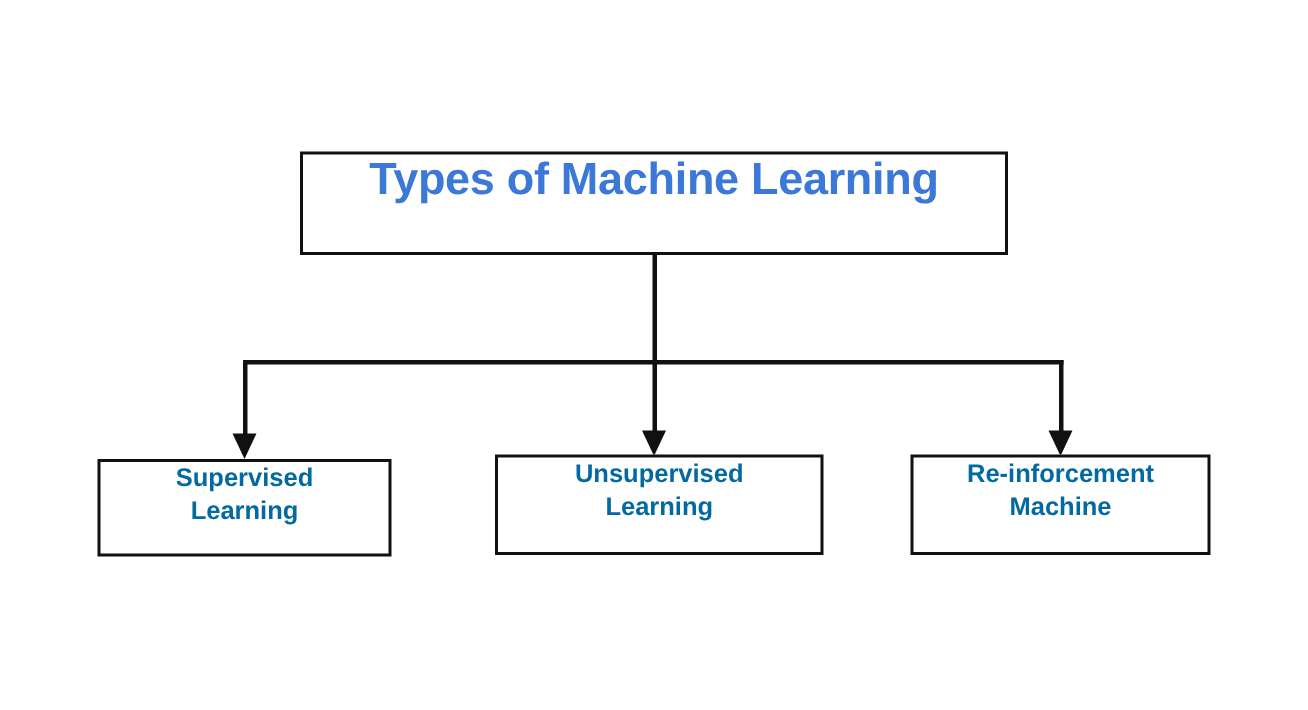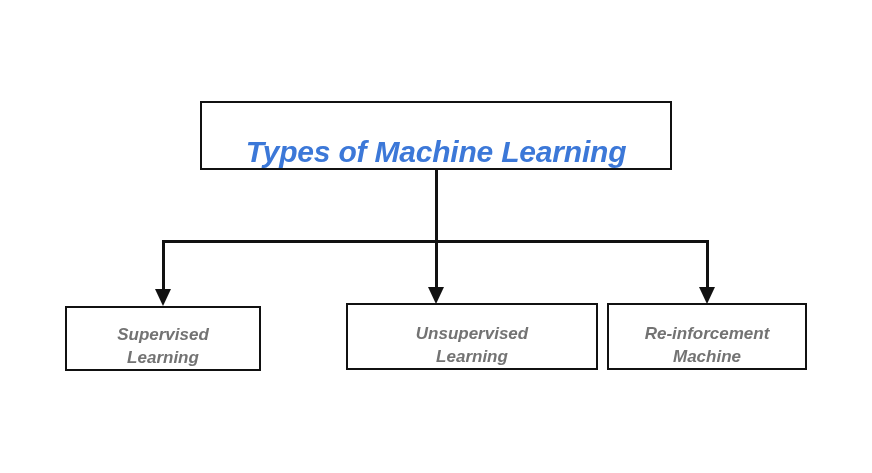--- a/index.html
+++ b/index.html
@@ -19,25 +19,24 @@
     overflow: hidden;
   }
 
   
   .node {
     position: absolute;
     box-sizing: border-box;
     background: #ffffff;
     border: 2.5px solid #111111;
     display: flex;
-    align-items: flex-end;
+    align-items: flex-start;
     justify-content: center;
     text-align: center;
     z-index: 3;
-    font-style: italic;
   }
 
   .root-node {
     left: 200px;
     top: 101px;
     width: 472px;
     height: 69px;
   }
   .root-label {
     color: #3c78d8;
@@ -45,29 +44,29 @@
     font-weight: bold;
     line-height: 1.1;
     letter-spacing: -0.2px;
     white-space: nowrap;
   }
 
   .leaf-node {
     height: 67px;
   }
   .leaf-label {
-    color: #737373;
+    color: #0369a1;
     font-size: 17px;
     font-weight: bold;
     line-height: 1.32;
     white-space: pre-line;
   }
 
   .leaf-a { left: 65px;  top: 306px; width: 196px; height: 65px; }
-  .leaf-b { left: 346px; top: 303px; width: 252px; height: 67px; }
+  .leaf-b { left: 330px; top: 303px; width: 219px; height: 67px; }
   .leaf-c { left: 607px; top: 303px; width: 200px; height: 67px; }
 
   
   .conn {
     position: absolute;
     background: #111111;
     z-index: 1;
   }
   .v-line { width: 2.5px; }
   .h-line { height: 2.5px; }

